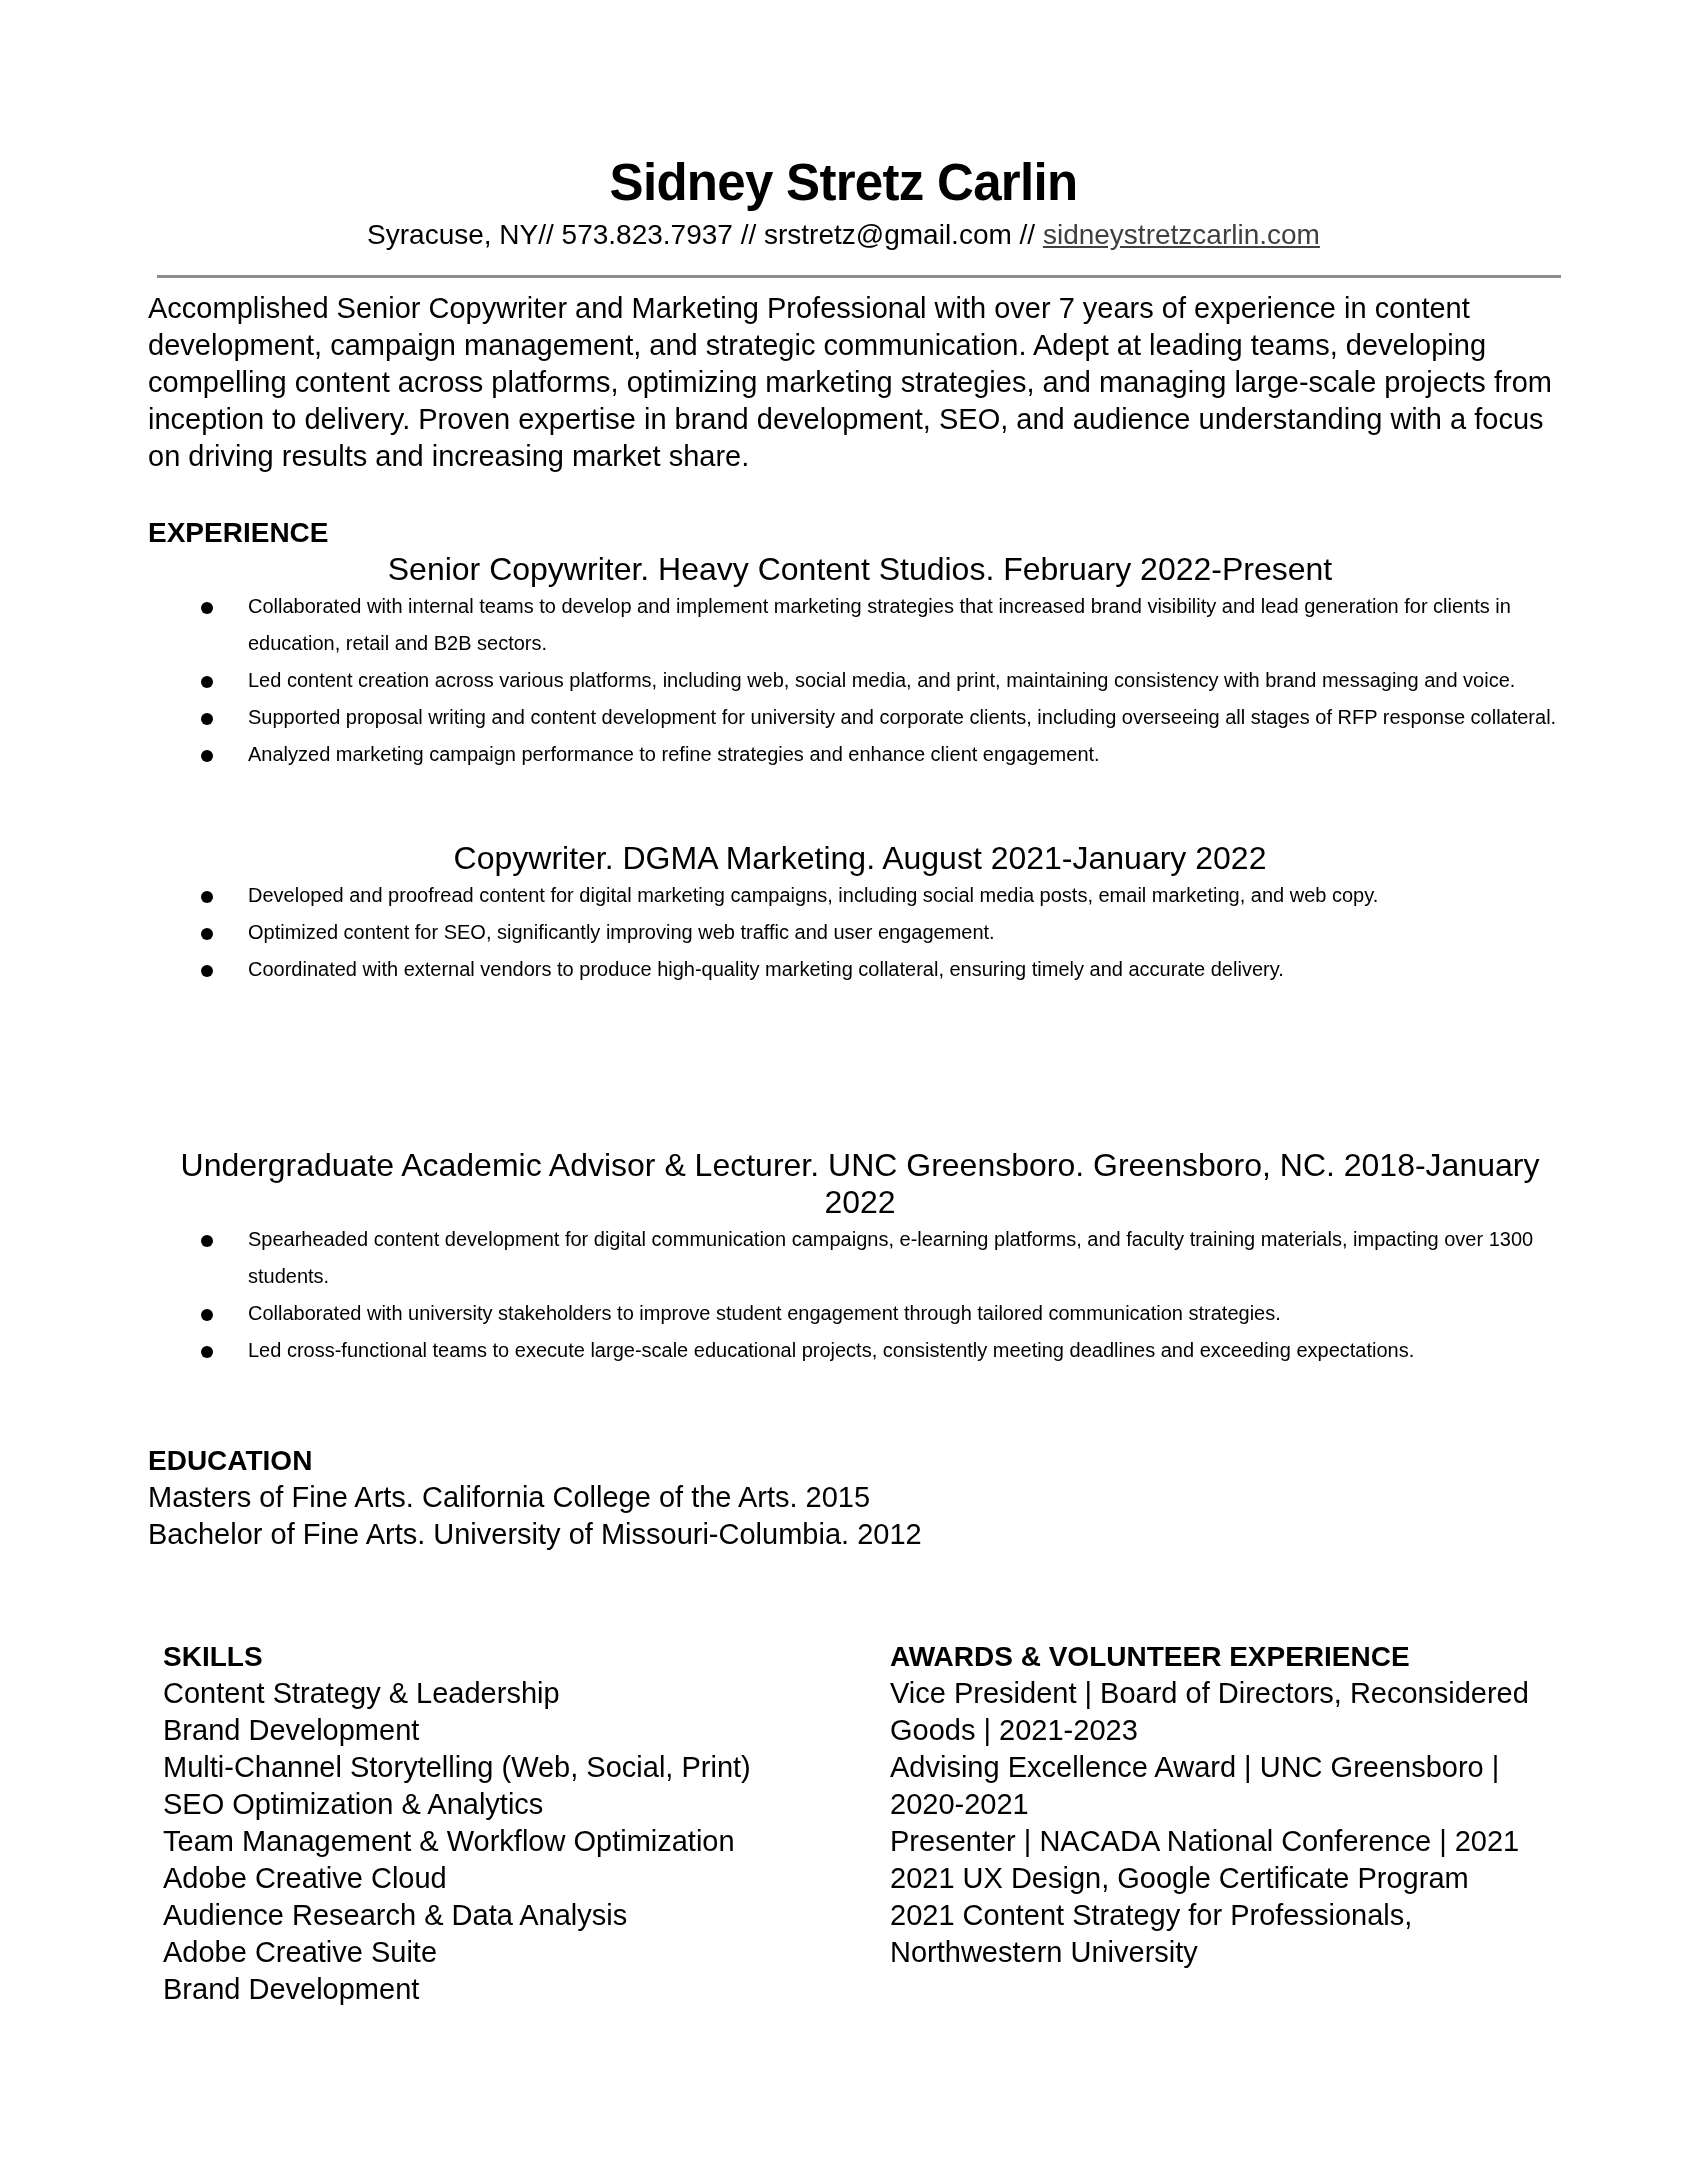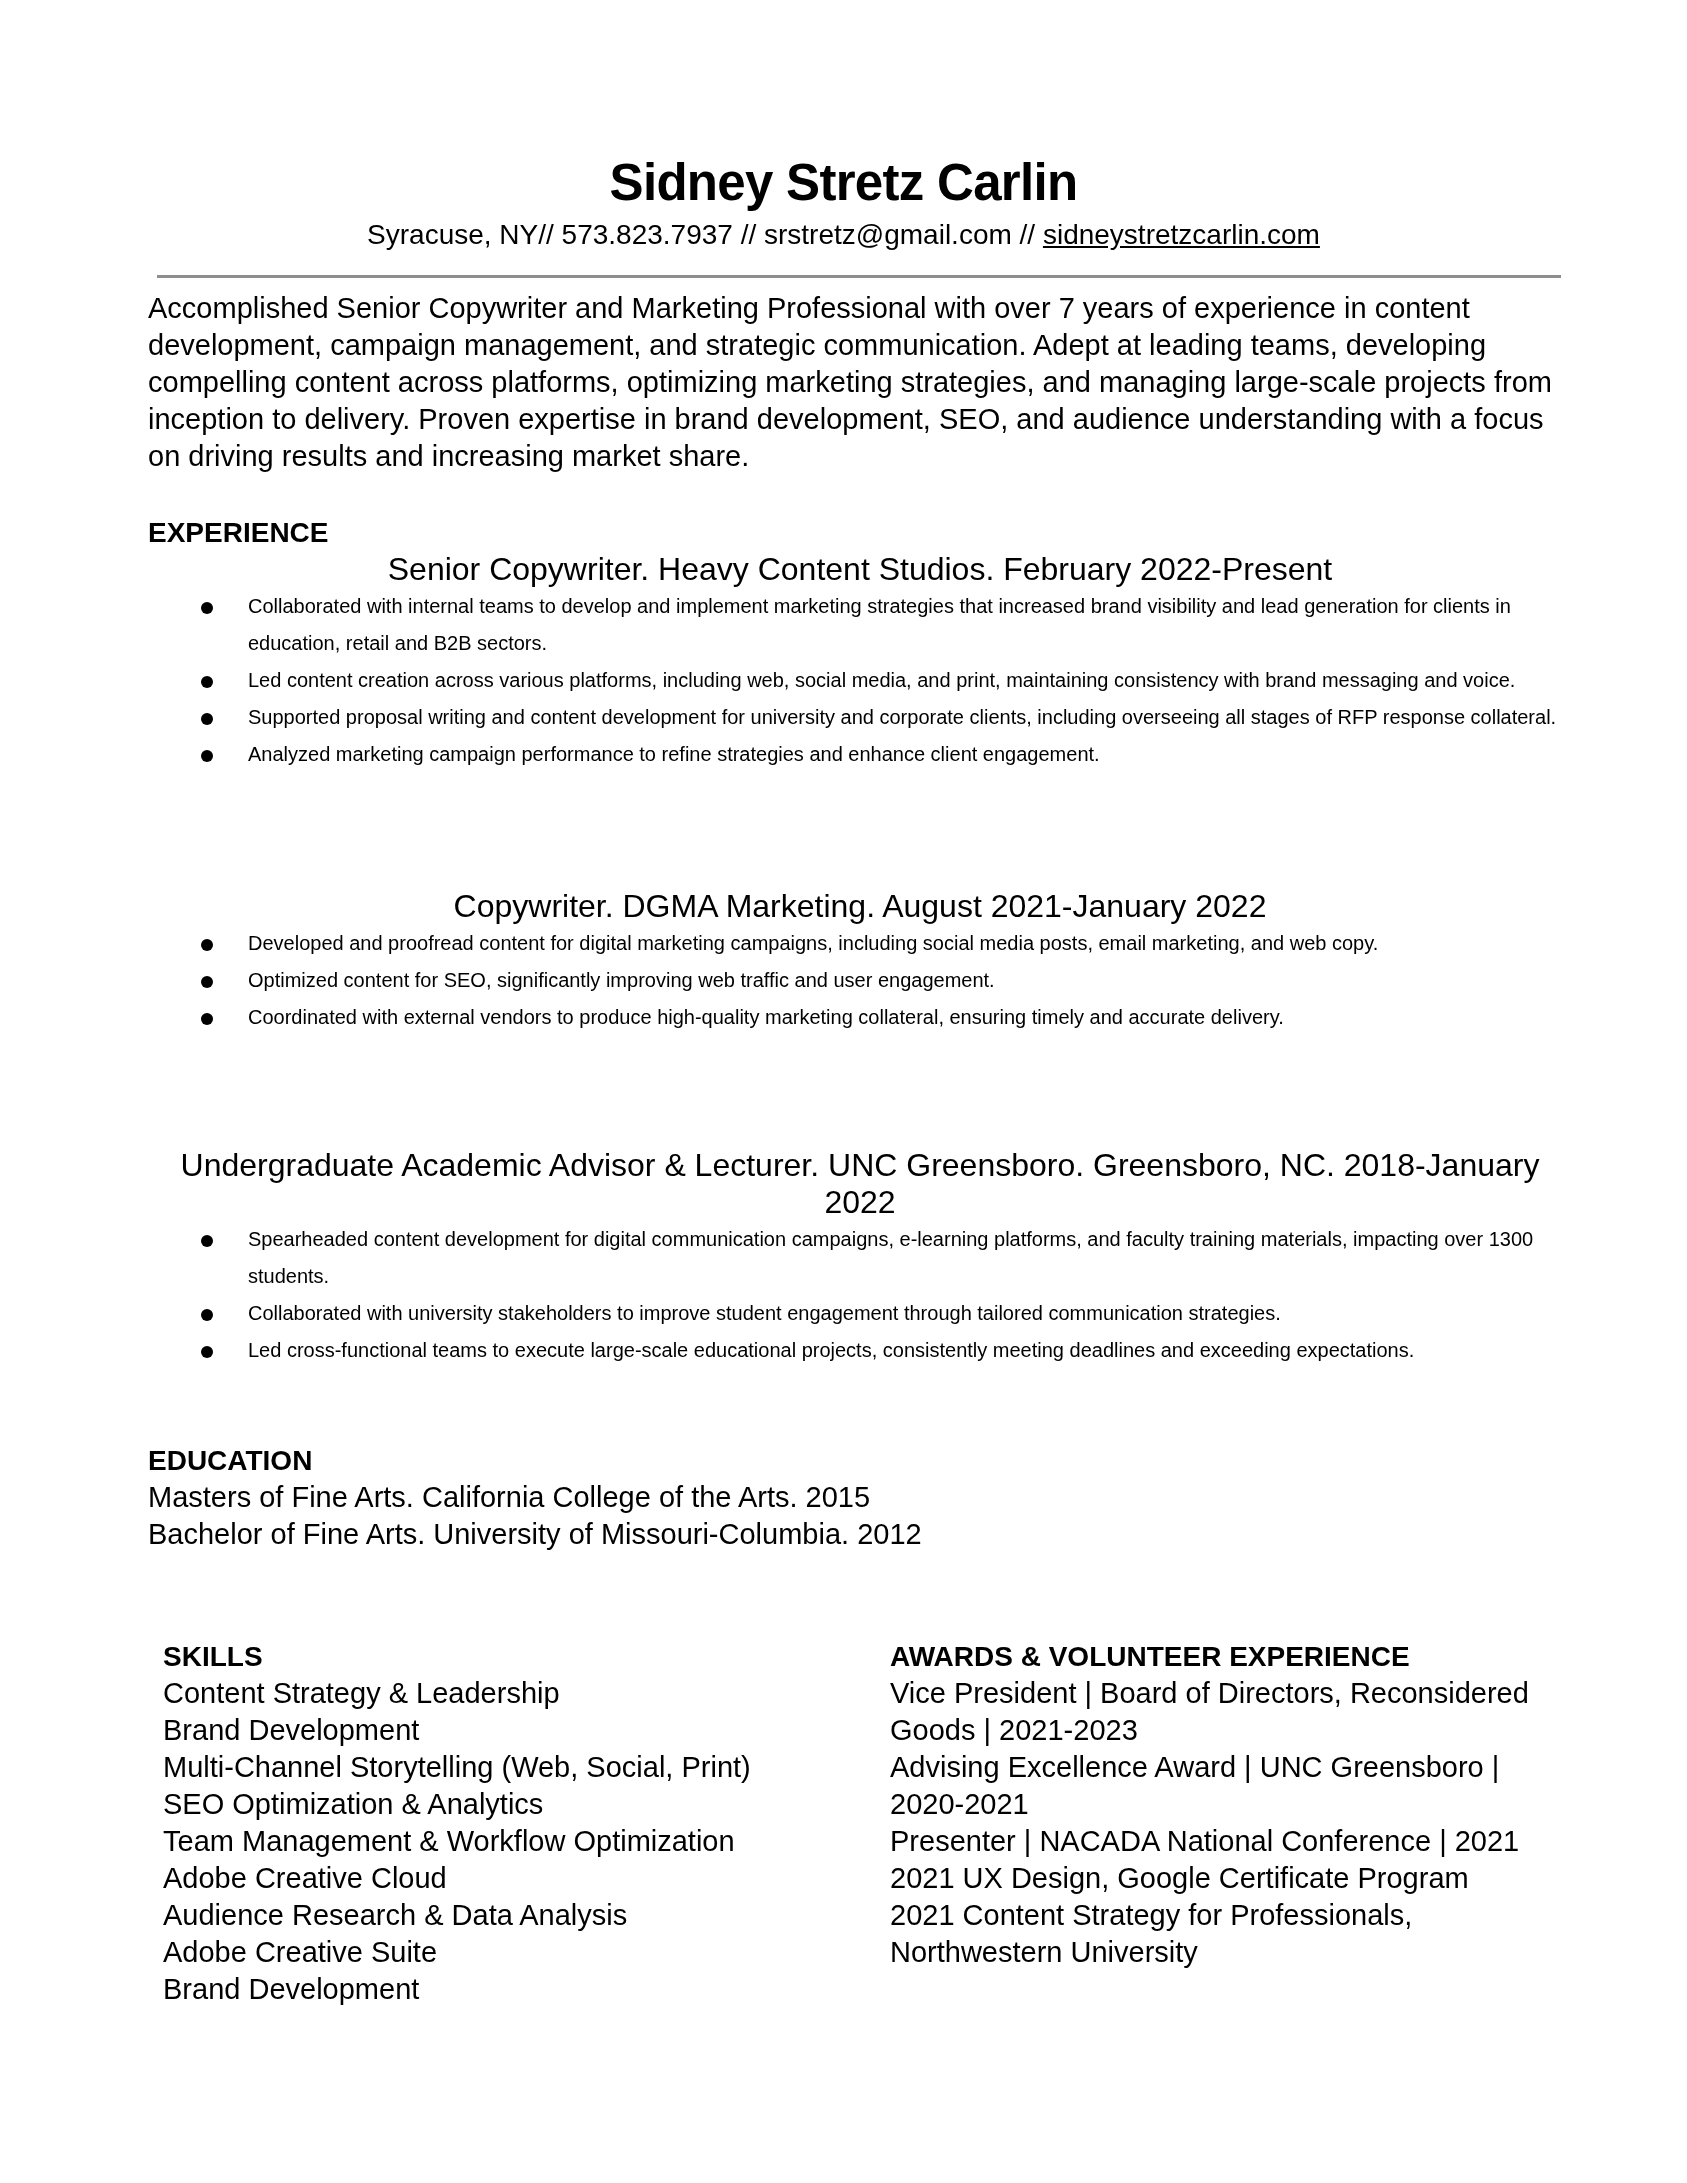--- a/index.html
+++ b/index.html
@@ -11,21 +11,21 @@
     .page { position: absolute; left: 0; top: 0; width: 1687px; height: 2183px; }
     .name {
       position: absolute; left: 0; width: 1687px; top: 150px;
       text-align: center; font-weight: bold; font-size: 51px; line-height: 65px;
       letter-spacing: -0.7px;
     }
     .contact {
       position: absolute; left: 0; width: 1687px; top: 215px;
       text-align: center; font-size: 28px; line-height: 39px;
     }
-    .contact a { color: #000000; text-decoration: underline; }
+    .contact a { color: #404040; text-decoration: underline; }
     .rule {
       position: absolute; left: 157px; width: 1404px; top: 275px; height: 3.4px;
       background: #8e8e8e;
     }
     .summary {
       position: absolute; left: 148px; width: 1417px; top: 290px;
       font-size: 29px; line-height: 37px;
     }
     .section-title { font-weight: bold; font-size: 28px; line-height: 37px; }
     .job-title { font-weight: normal; font-size: 32px; line-height: 37px; text-align: center; }
@@ -64,21 +64,21 @@
       <div class="job-title">Senior Copywriter. Heavy Content Studios. February 2022-Present</div>
       <ul class="bullets">
         <li><span class="dot"></span><span>Collaborated with internal teams to develop and implement marketing strategies that increased brand visibility and lead generation for clients in education, retail and B2B sectors.</span></li>
         <li><span class="dot"></span><span>Led content creation across various platforms, including web, social media, and print, maintaining consistency with brand messaging and voice.</span></li>
         <li><span class="dot"></span><span>Supported proposal writing and content development for university and corporate clients, including overseeing all stages of RFP response collateral.</span></li>
         <li><span class="dot"></span><span>Analyzed marketing campaign performance to refine strategies and enhance client engagement.</span></li>
       </ul>
     </div>
   </div>
 
-  <div class="block" style="top:888px;">
+  <div class="block" style="top:840px;">
     <div class="job-title">Copywriter. DGMA Marketing. August 2021-January 2022</div>
     <ul class="bullets">
       <li><span class="dot"></span><span>Developed and proofread content for digital marketing campaigns, including social media posts, email marketing, and web copy.</span></li>
       <li><span class="dot"></span><span>Optimized content for SEO, significantly improving web traffic and user engagement.</span></li>
       <li><span class="dot"></span><span>Coordinated with external vendors to produce high-quality marketing collateral, ensuring timely and accurate delivery.</span></li>
     </ul>
   </div>
 
   <div class="block" style="top:1147px;">
     <div class="job-title">Undergraduate Academic Advisor &amp; Lecturer. UNC Greensboro. Greensboro, NC. 2018-January 2022</div>

